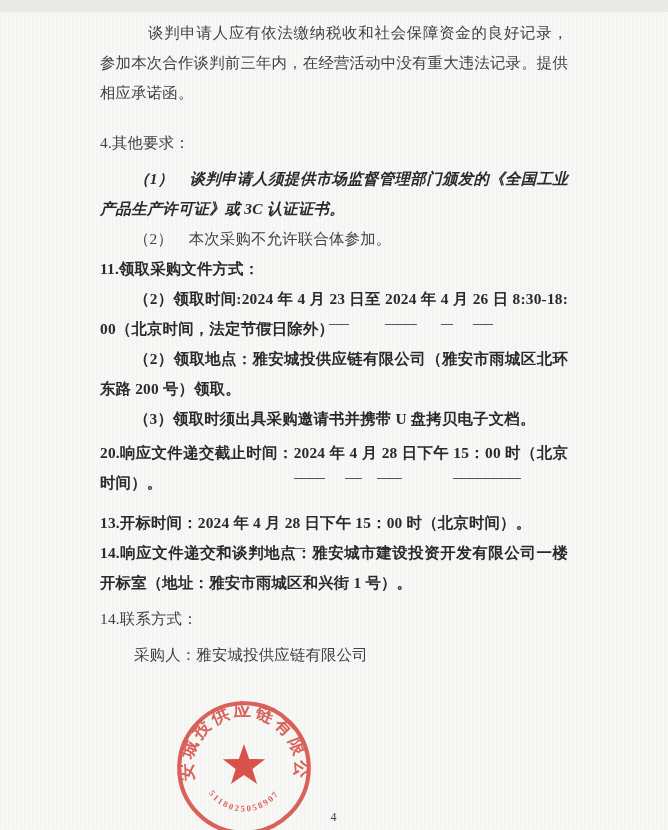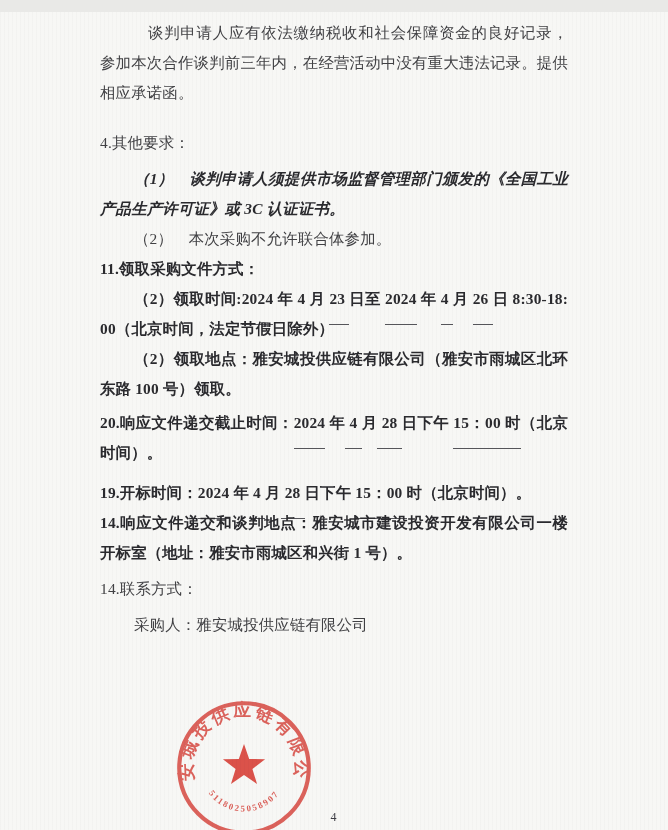--- a/index.html
+++ b/index.html
@@ -69,26 +69,27 @@
 
     <p id="i9-1" class="bold indent2">（1）　谈判申请人须提供市场监督管理部门颁发的《全国工业产品生产许可证》或 3C 认证证书。</p>
 
     <p id="i9-2" class="light indent2">（2）　本次采购不允许联合体参加。</p>
 
 
     <p id="h11" class="bold">11.领取采购文件方式：</p>
 
     <p id="i11-1" class="bold indent2"><span>（2）领取时间:</span><u>2024</u><span> 年 </span><u> 4 </u><span>月 </span><u> 23 </u><span> 日至 </span><u>2024</u><span> 年 </span><u> 4 </u><span>月 </span><u> 26 </u><span> 日 8:30-18:00（北京时间，法定节假日除外）</span></p>
 
-    <p id="i11-2" class="bold indent2">（2）领取地点：雅安城投供应链有限公司（雅安市雨城区北环东路 100 号）领取。</p>
+    <p id="i11-2" class="bold indent2">（2）领取地点：雅安城投供应链有限公司（雅安市雨城区北环东路 200 号）领取。</p>
 
+    <p id="i11-3" class="bold indent2">（3）领取时须出具采购邀请书并携带 U 盘拷贝电子文档。</p>
 
     <p id="s12" class="bold tight"><span>20.响应文件递交截止时间：</span><u>2024</u><span> 年</span><u> 4 </u><span>月</span><u> 28 </u><span> 日下午 </span><u>15：00 时</u><span>（北京时间）。</span></p>
 
-    <p id="s13" class="bold tight"><span>19.开标时间：</span><u>2024</u><span> 年</span><u> 4 </u><span>月</span><u> 28 </u><span> 日下午 </span><u>15：00 </u><span>时（北京时间）。</span></p>
+    <p id="s13" class="bold tight"><span>13.开标时间：</span><u>2024</u><span> 年</span><u> 4 </u><span>月</span><u> 28 </u><span> 日下午 </span><u>15：00 </u><span>时（北京时间）。</span></p>
 
     <p id="s14a" class="bold tight">14.响应文件递交和谈判地点：雅安城市建设投资开发有限公司一楼开标室（地址：雅安市雨城区和兴街 1 号）。</p>
 
 
     <p id="h14b" class="light tight">14.联系方式：</p>
 
     <p id="purchaser" class="light indent2">采购人：雅安城投供应链有限公司</p>
 
   </div>
 

